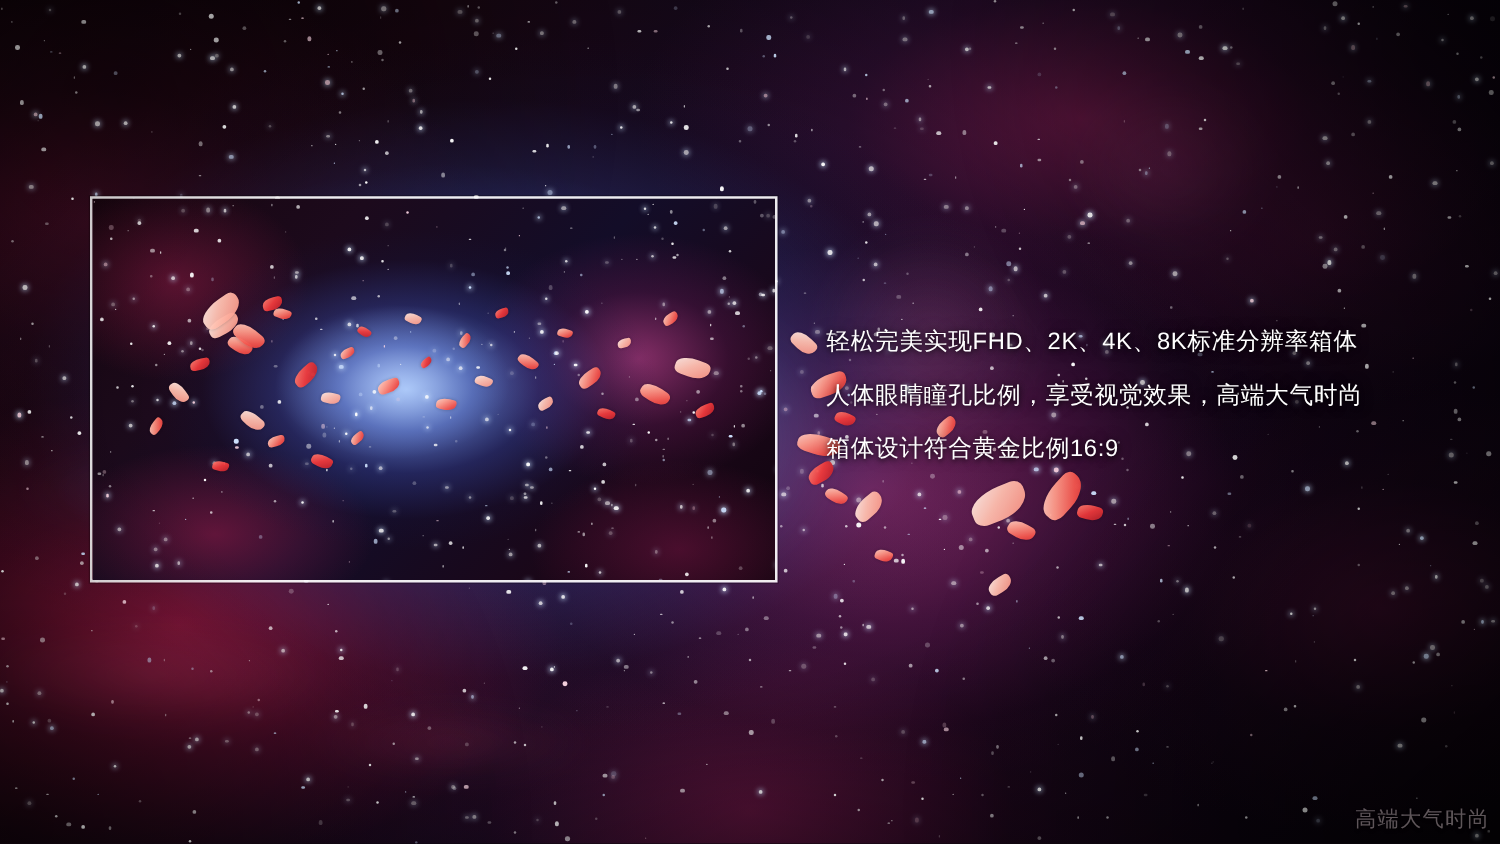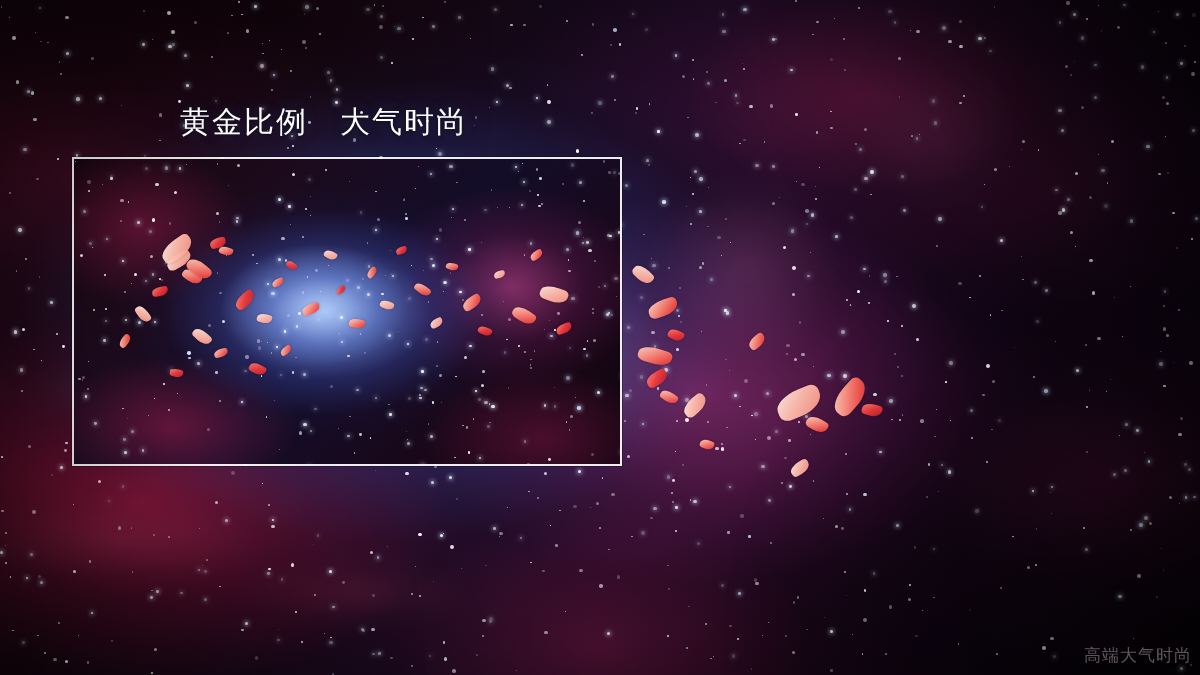--- a/index.html
+++ b/index.html
@@ -1449,18 +1449,22 @@
       <span class="petal deep" style="left:862px;top:404px;width:20px;height:12px;transform:rotate(16deg);opacity:0.95"></span>
       <span class="petal pale" style="left:790px;top:462px;width:20px;height:12px;transform:rotate(-30deg);opacity:0.95"></span>
       <span class="petal pale" style="left:632px;top:268px;width:22px;height:13px;transform:rotate(44deg);opacity:0.95"></span>
       <span class="petal" style="left:648px;top:300px;width:30px;height:16px;transform:rotate(-18deg);opacity:0.95"></span>
       <span class="petal deep" style="left:668px;top:330px;width:16px;height:10px;transform:rotate(26deg);opacity:0.95"></span>
       <span class="petal" style="left:748px;top:336px;width:18px;height:11px;transform:rotate(-38deg);opacity:0.95"></span>
     </div>
 
   <div class="vignette"></div>
 
-  <div id="title">黄金比例　大气时尚</div>
-
+
+  <div id="body-copy">
+    <div class="line">轻松完美实现FHD、2K、4K、8K标准分辨率箱体</div>
+    <div class="line">人体眼睛瞳孔比例，享受视觉效果，高端大气时尚</div>
+    <div class="line">箱体设计符合黄金比例16:9</div>
+  </div>
 
   <div id="watermark">高端大气时尚</div>
 
 </div>
 
 </body></html>

